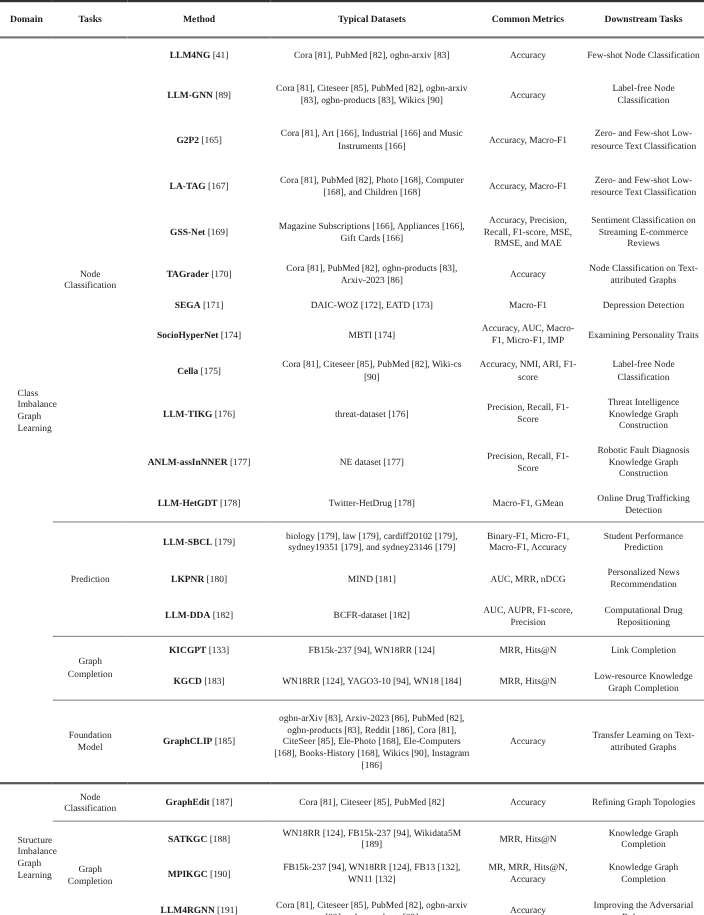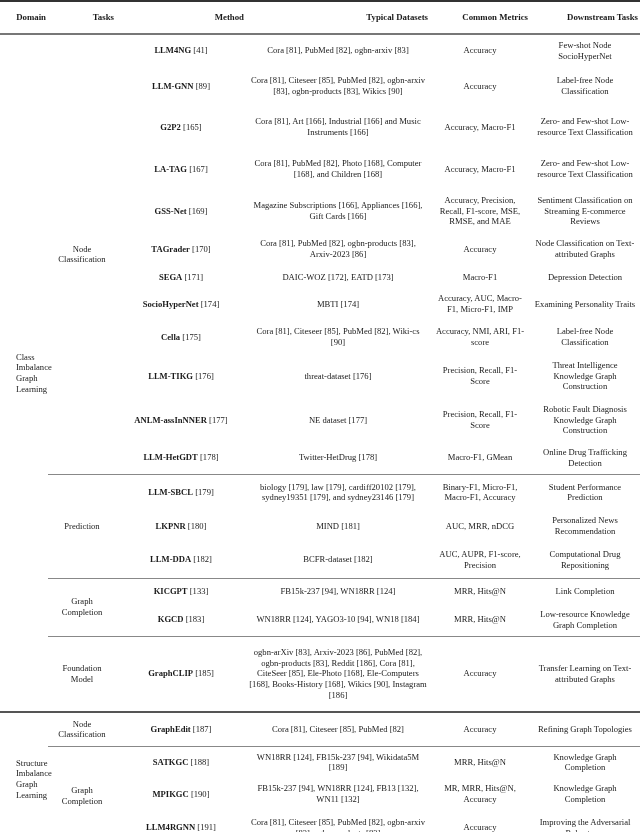--- a/index.html
+++ b/index.html
@@ -5,21 +5,21 @@
   html, body { margin: 0; padding: 0; background: #ffffff; }
   body { width: 640px; height: 832px; overflow: hidden; font-family: "Liberation Serif", "DejaVu Serif", serif; color: #1a1a1a; }
   table { border-collapse: collapse; width: 640px; table-layout: fixed; font-size: 8.6px; line-height: 10.6px; }
   col.c-domain { width: 48px; }
   col.c-task { width: 68px; }
   col.c-method { width: 130px; }
   col.c-data { width: 184px; }
   col.c-metric { width: 100px; }
   col.c-down { width: 110px; }
   thead tr { border-top: 2px solid #333; border-bottom: 2px solid #777; }
-  th { font-weight: bold; height: 31px; text-align: right; vertical-align: middle; padding: 0 2px; font-size: 8.8px; }
+  th { font-weight: bold; height: 31px; text-align: center; vertical-align: middle; padding: 0 2px; font-size: 8.8px; }
   td { text-align: center; vertical-align: middle; padding: 0 3px; }
   td.domain { padding: 0 16px; }
   .m-name { font-weight: bold; }
   tr.sep-sub td.sub { border-top: 1.5px solid #888; }
   tr.sep-domain { border-top: 2px solid #555; }
   tbody tr.last { border-bottom: 2px solid #333; }
 </style>
 </head>
 <body>
 
@@ -42,21 +42,21 @@
       <th>Downstream Tasks</th>
     </tr>
   </thead>
   <tbody id="tbody">
       <tr style="height: 32px;">
         <td class="domain" rowspan="18">Class Imbalance Graph Learning</td>
         <td class="sub" rowspan="12">Node Classification</td>
         <td class="sub"><span class="m-name">LLM4NG</span> <span>[41]</span></td>
         <td class="sub">Cora [81], PubMed [82], ogbn-arxiv [83]</td>
         <td class="sub">Accuracy</td>
-        <td class="sub">Few-shot Node SocioHyperNet</td>
+        <td class="sub">Few-shot Node Classification</td>
       </tr>
       <tr style="height: 40px;">
         <td class="sub"><span class="m-name">LLM-GNN</span> <span>[89]</span></td>
         <td class="sub">Cora [81], Citeseer [85], PubMed [82], ogbn-arxiv [83], ogbn-products [83], Wikics [90]</td>
         <td class="sub">Accuracy</td>
         <td class="sub">Label-free Node Classification</td>
       </tr>
       <tr style="height: 42px;">
         <td class="sub"><span class="m-name">G2P2</span> <span>[165]</span></td>
         <td class="sub">Cora [81], Art [166], Industrial [166] and Music Instruments [166]</td>

